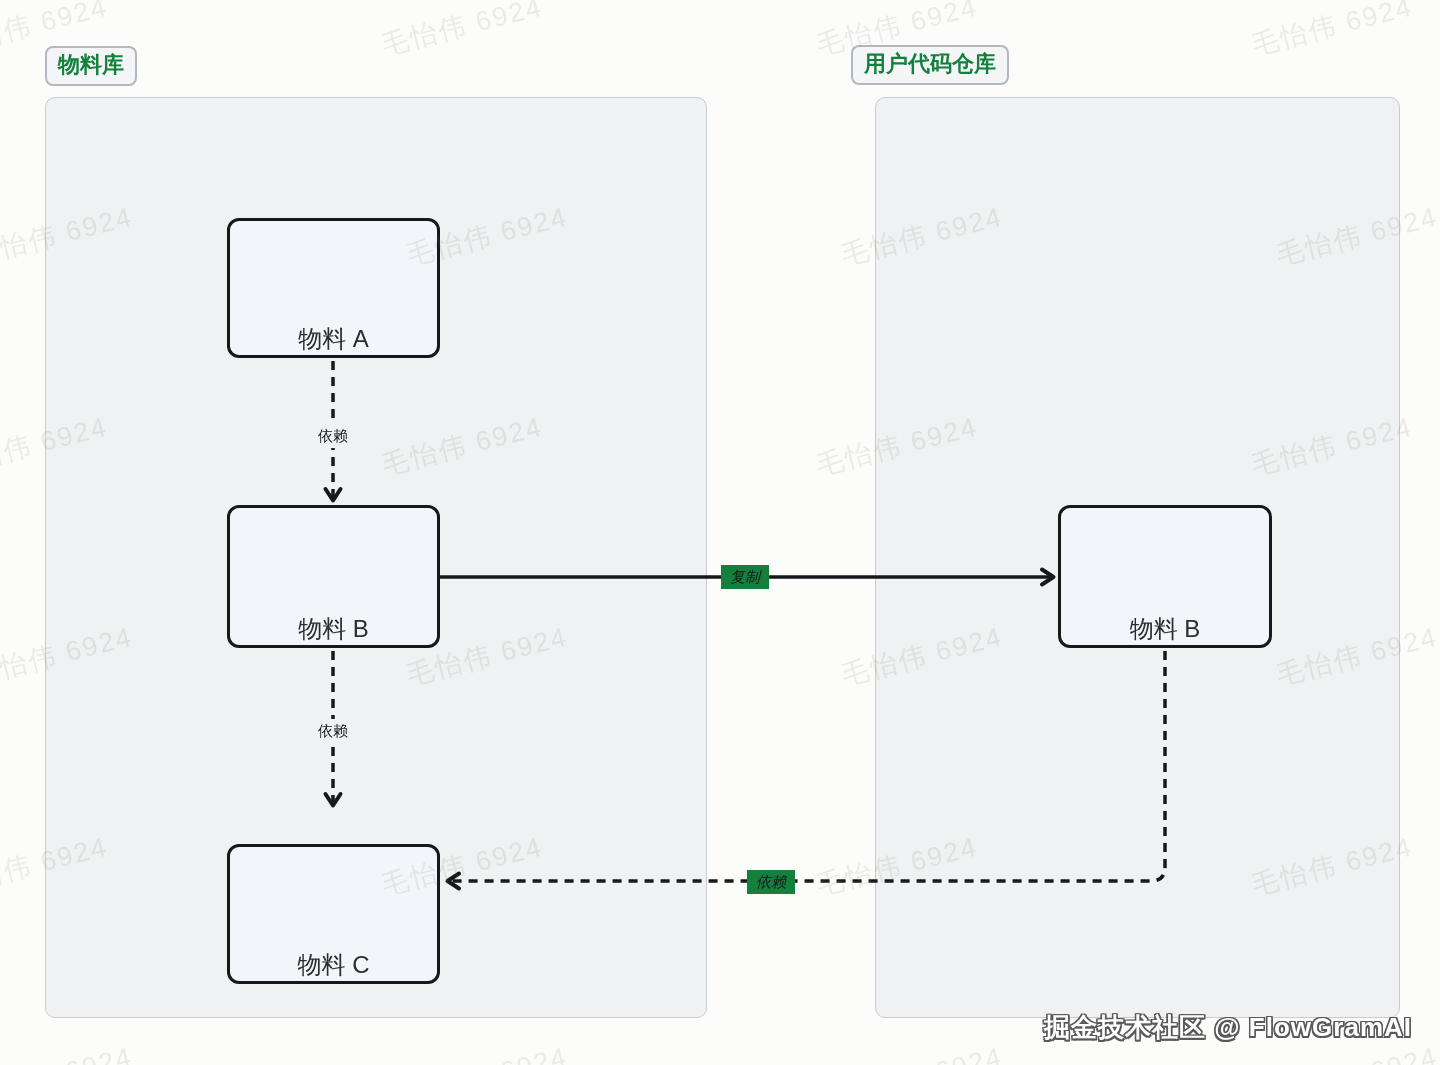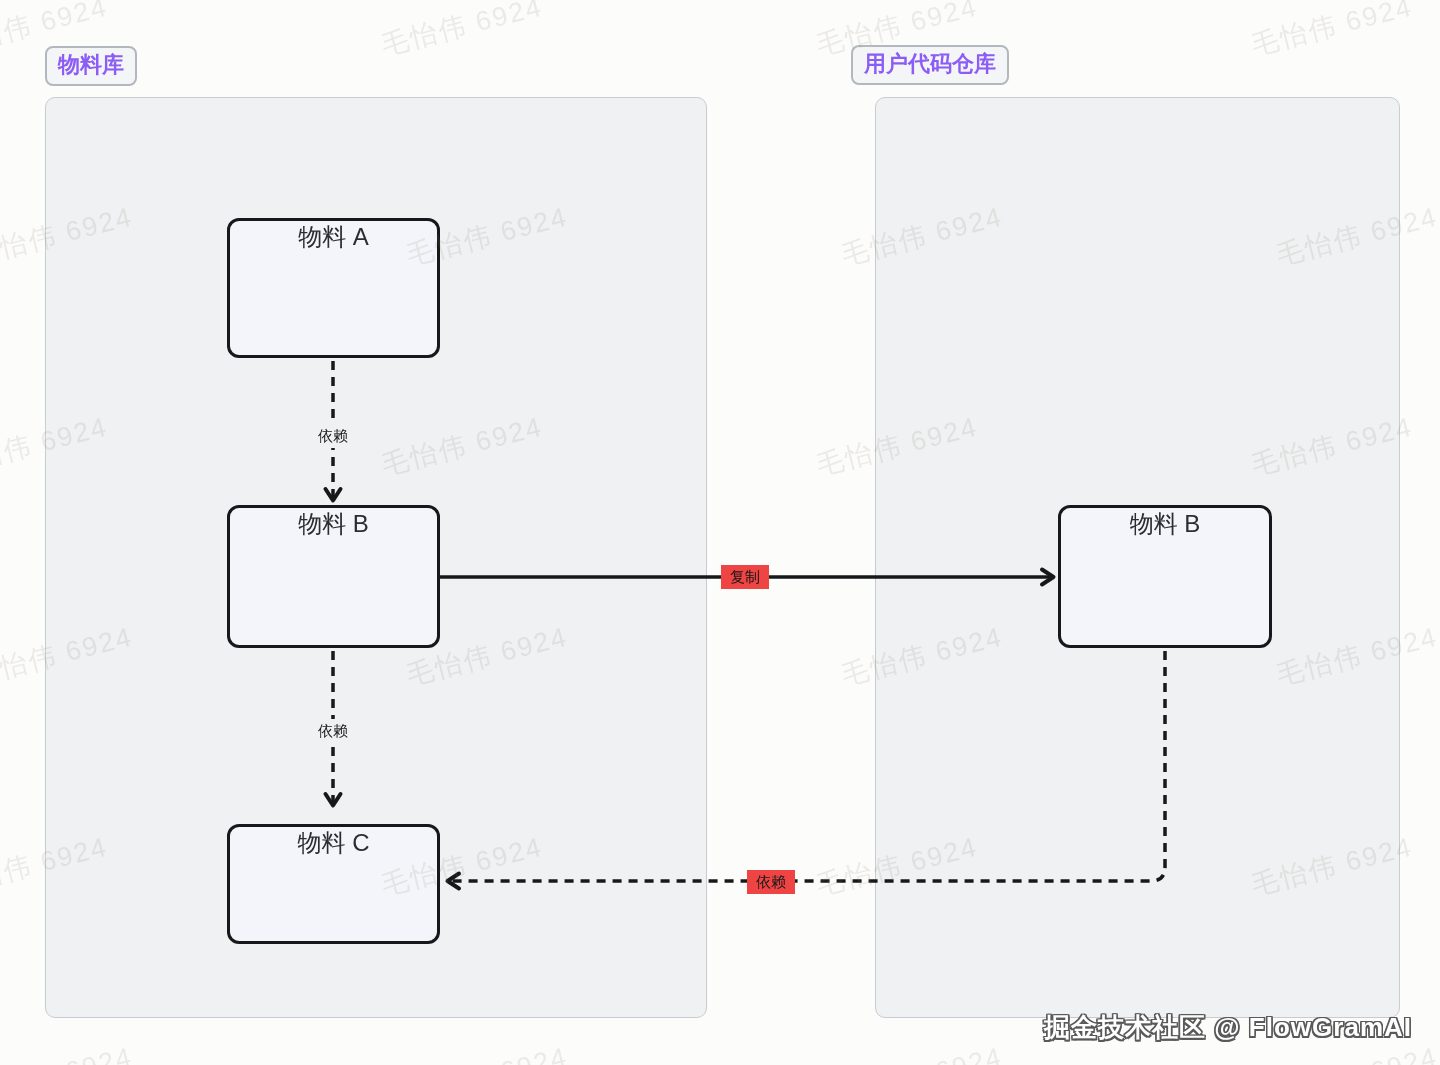--- a/index.html
+++ b/index.html
@@ -36,63 +36,63 @@
 
   
   .badge {
     position:absolute;
     background:#f4f5f6;
     border:2px solid #b3b8be;
     border-radius:8px;
     padding:3px 11px 5px 11px;
     font-size:22px;
     font-weight:bold;
-    color:#8b5cf6;
+    color:#15803d;
     z-index:2;
     line-height:1.25;
   }
   .badge-left  { left:45px;  top:46px; }
   .badge-right { left:851px; top:45px; }
 
   
   .node {
     position:absolute;
     background:#f3f5fa;
     border:3px solid #17181a;
     border-radius:12px;
     display:flex;
-    align-items:flex-start;
+    align-items:flex-end;
     justify-content:center;
     font-size:24px;
     color:#2b2d30;
     z-index:3;
   }
   .node-a       { left:227px;  top:218px; width:213px; height:140px; }
   .node-b-left  { left:227px;  top:505px; width:213px; height:143px; }
-  .node-c       { left:227px;  top:824px; width:213px; height:120px; }
+  .node-c       { left:227px;  top:844px; width:213px; height:140px; }
   .node-b-right { left:1058px; top:505px; width:214px; height:143px; }
 
   
   svg.edges { position:absolute; left:0; top:0; width:1440px; height:1065px; z-index:2; pointer-events:none; }
   .edge-line { stroke:#17181a; stroke-width:3.5; fill:none; }
   .edge-dashed { stroke-dasharray:9 7; }
 
   
   .edge-label {
     position:absolute;
     transform:translate(-50%,-50%);
     font-size:15px;
     color:#17181a;
     padding:3px 9px;
     z-index:4;
     white-space:nowrap;
     line-height:1.2;
   }
   .bg-gray  { background:#eff1f2; }
-  .bg-white { background:#ef4444; }
+  .bg-white { background:#15803d;font-style:italic; }
   .lbl-e1 { left:333px; top:436px; }
   .lbl-e2 { left:333px; top:731px; }
   .lbl-e3 { left:745px; top:577px; }
   .lbl-e4 { left:771px; top:882px; }
 
   
   .credit {
     position:absolute;
     right:28px;
     top:1010px;

